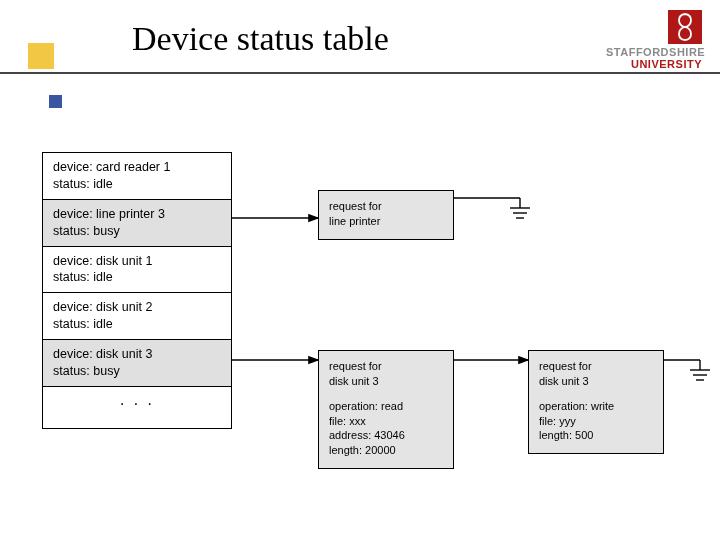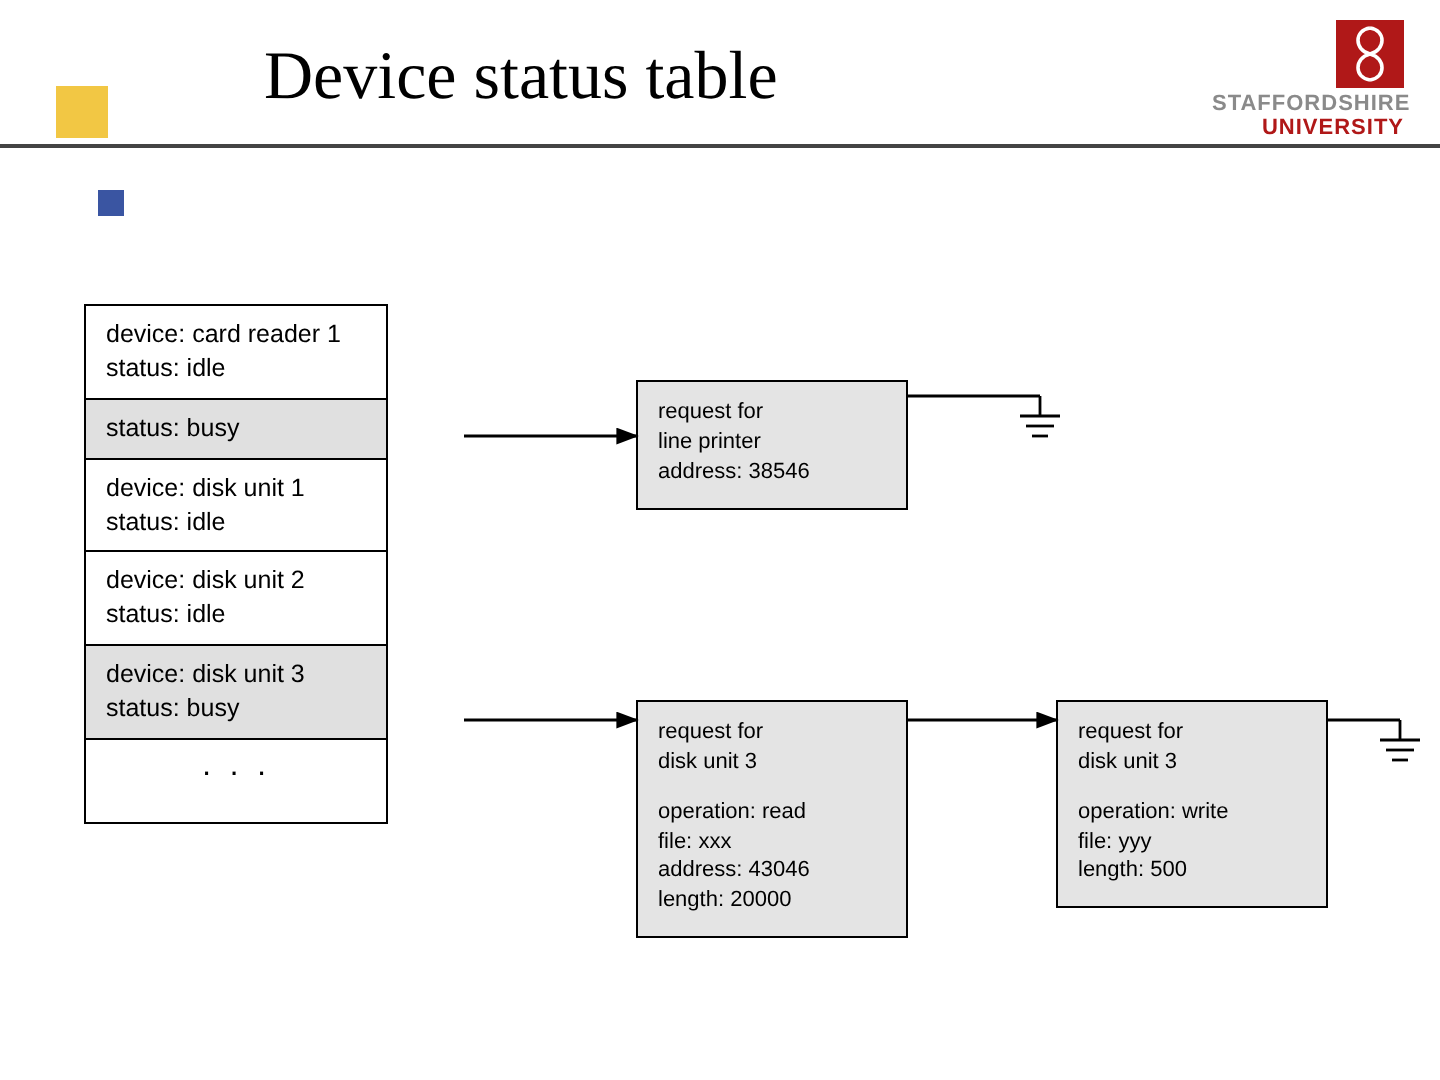--- a/index.html
+++ b/index.html
@@ -29,21 +29,21 @@
   
   .logo { position: absolute; right: 18px; top: 10px; width: 96px; text-align: right; }
   .logo svg { display: block; margin-left: auto; }
   .logo .txt1 { color: #8a8a8a; font-size: 11px; letter-spacing: 0.5px; margin-top: 2px; font-weight: 600; }
   .logo .txt2 { color: #b01818; font-size: 11px; letter-spacing: 0.5px; font-weight: 700; }
 
   
   .devtable {
     position: absolute;
     left: 42px; top: 152px;
-    width: 152px;
+    width: 190px;
     border: 1px solid #000;
     font-size: 12.5px;
   }
   .devcell {
     border-top: 1px solid #000;
     padding: 6px 8px 6px 10px;
     line-height: 1.35;
   }
   .devcell:first-child { border-top: none; }
   .devcell.busy { background: #e0e0e0; }
@@ -83,41 +83,41 @@
     <div class="txt1">STAFFORDSHIRE</div>
     <div class="txt2">UNIVERSITY</div>
   </div>
 
   <div class="devtable">
     <div class="devcell">
       <div class="l1"><span>device: </span><span>card reader 1</span></div>
       <div class="l1"><span>status: </span><span>idle</span></div>
     </div>
     <div class="devcell busy">
+      <div class="l1"><span>device: </span><span>line printer 3</span></div>
       <div class="l1"><span>status: </span><span>busy</span></div>
     </div>
     <div class="devcell">
       <div class="l1"><span>device: </span><span>disk unit 1</span></div>
       <div class="l1"><span>status: </span><span>idle</span></div>
     </div>
     <div class="devcell">
       <div class="l1"><span>device: </span><span>disk unit 2</span></div>
       <div class="l1"><span>status: </span><span>idle</span></div>
     </div>
     <div class="devcell busy">
       <div class="l1"><span>device: </span><span>disk unit 3</span></div>
       <div class="l1"><span>status: </span><span>busy</span></div>
     </div>
     <div class="devcell vdots">· · ·</div>
   </div>
 
   <div class="box" style="left:318px; top:190px;">
     <div><span>request for</span></div>
     <div><span>line printer</span></div>
-    <div><span>address: </span><span>38546</span></div>
   </div>
 
   <div class="box" style="left:318px; top:350px;">
     <div><span>request for</span></div>
     <div><span>disk unit 3</span></div>
     <div class="gap"></div>
     <div><span>operation: </span><span>read</span></div>
     <div><span>file: </span><span>xxx</span></div>
     <div><span>address: </span><span>43046</span></div>
     <div><span>length: </span><span>20000</span></div>

